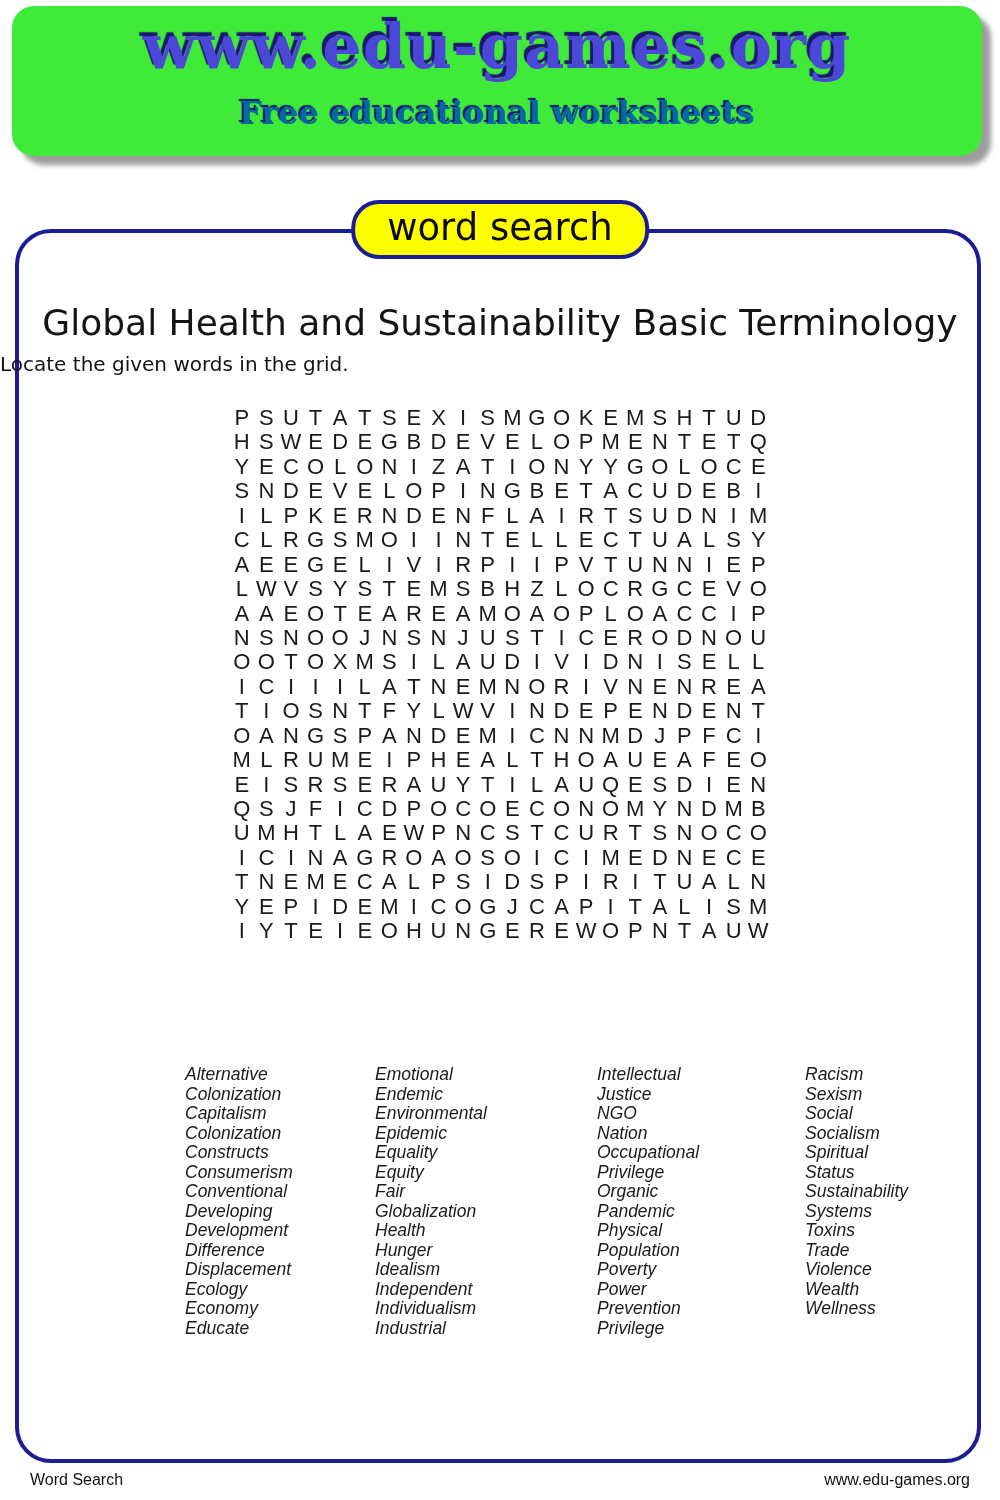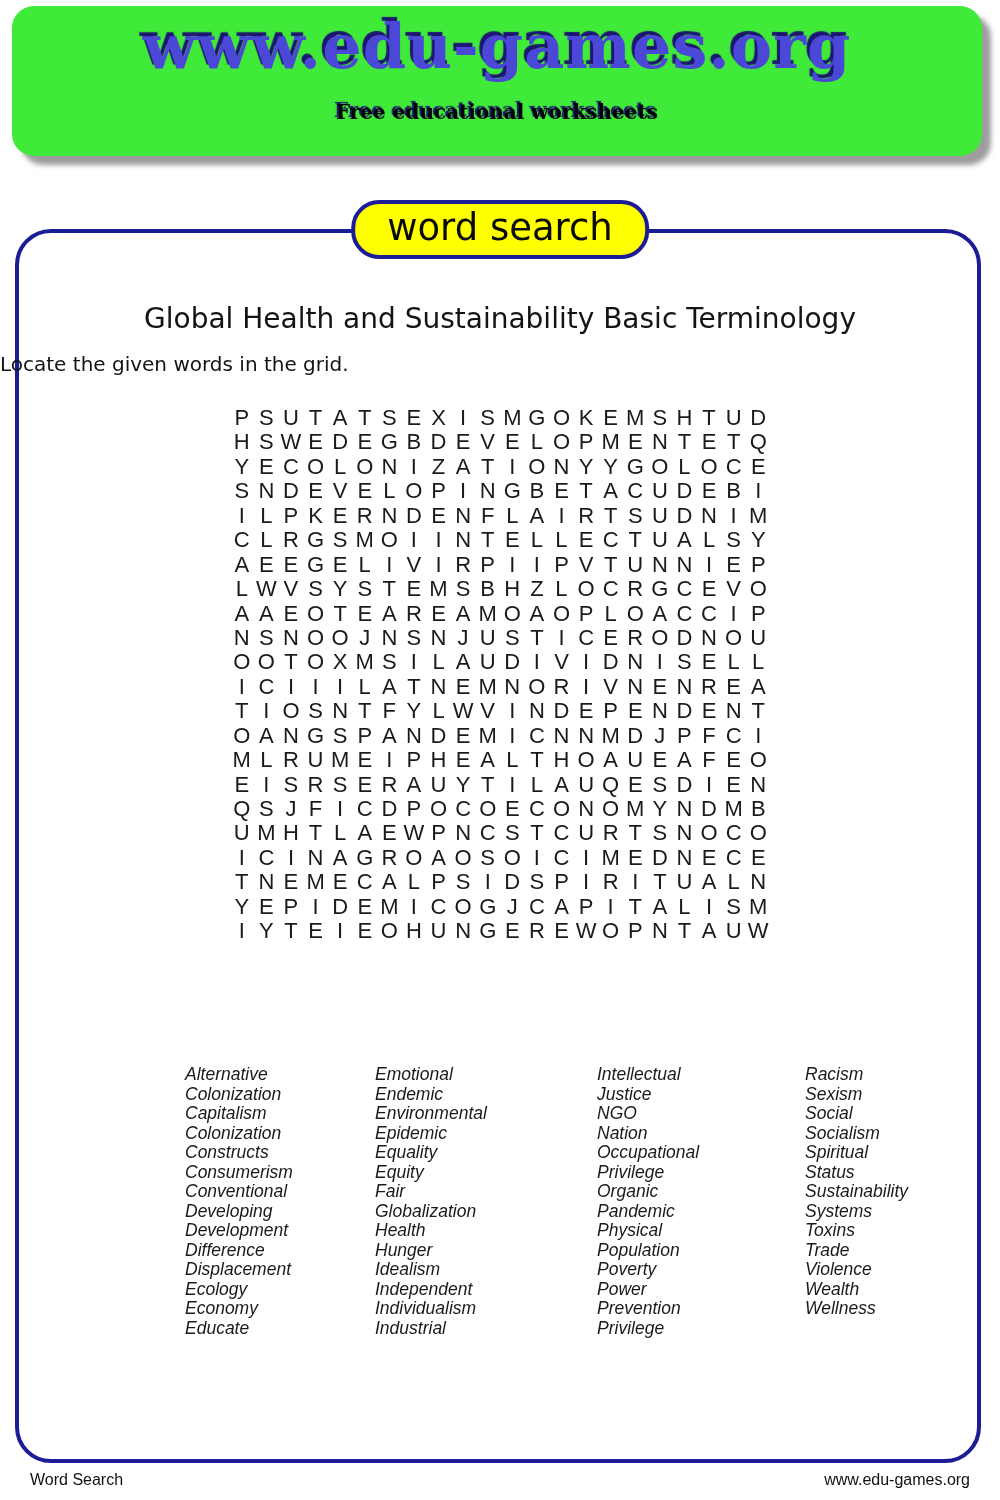--- a/index.html
+++ b/index.html
@@ -35,25 +35,25 @@
     margin-top: 8px;
     font-family: "DejaVu Serif", serif;
     font-weight: bold;
     font-size: 62px;
     line-height: 66px;
     color: var(--brand-text);
     text-shadow: -3px -4px 1px var(--brand-shadow);
     letter-spacing: 1px;
   }
   .tagline {
-    margin-top: 20px;
+    margin-top: 14px;
     font-family: "DejaVu Serif", serif;
     font-weight: bold;
-    font-size: 20px;
-    color: #000000;
+    font-size: 32px;
+    color: #0369a1;
     text-shadow: -2px -2px 1px var(--brand-shadow);
   }
 
   
   .main-frame {
     position: absolute;
     left: 15px; top: 229px;
     width: 966px; height: 1234px;
     border: 4px solid var(--navy-border);
     border-radius: 36px;
@@ -73,21 +73,21 @@
     white-space: nowrap;
     z-index: 5;
   }
 
   .puzzle-title {
     position: absolute;
     left: 0; top: 302px;
     width: 100%;
     text-align: center;
     font-family: "DejaVu Sans", sans-serif;
-    font-size: 28px;
+    font-size: 36px;
     color: #141414;
   }
   .puzzle-instruction {
     position: absolute;
     left: 0; top: 352px;
     width: 100%;
     font-family: "DejaVu Sans", sans-serif;
     font-size: 20px;
     color: #141414;
   }

